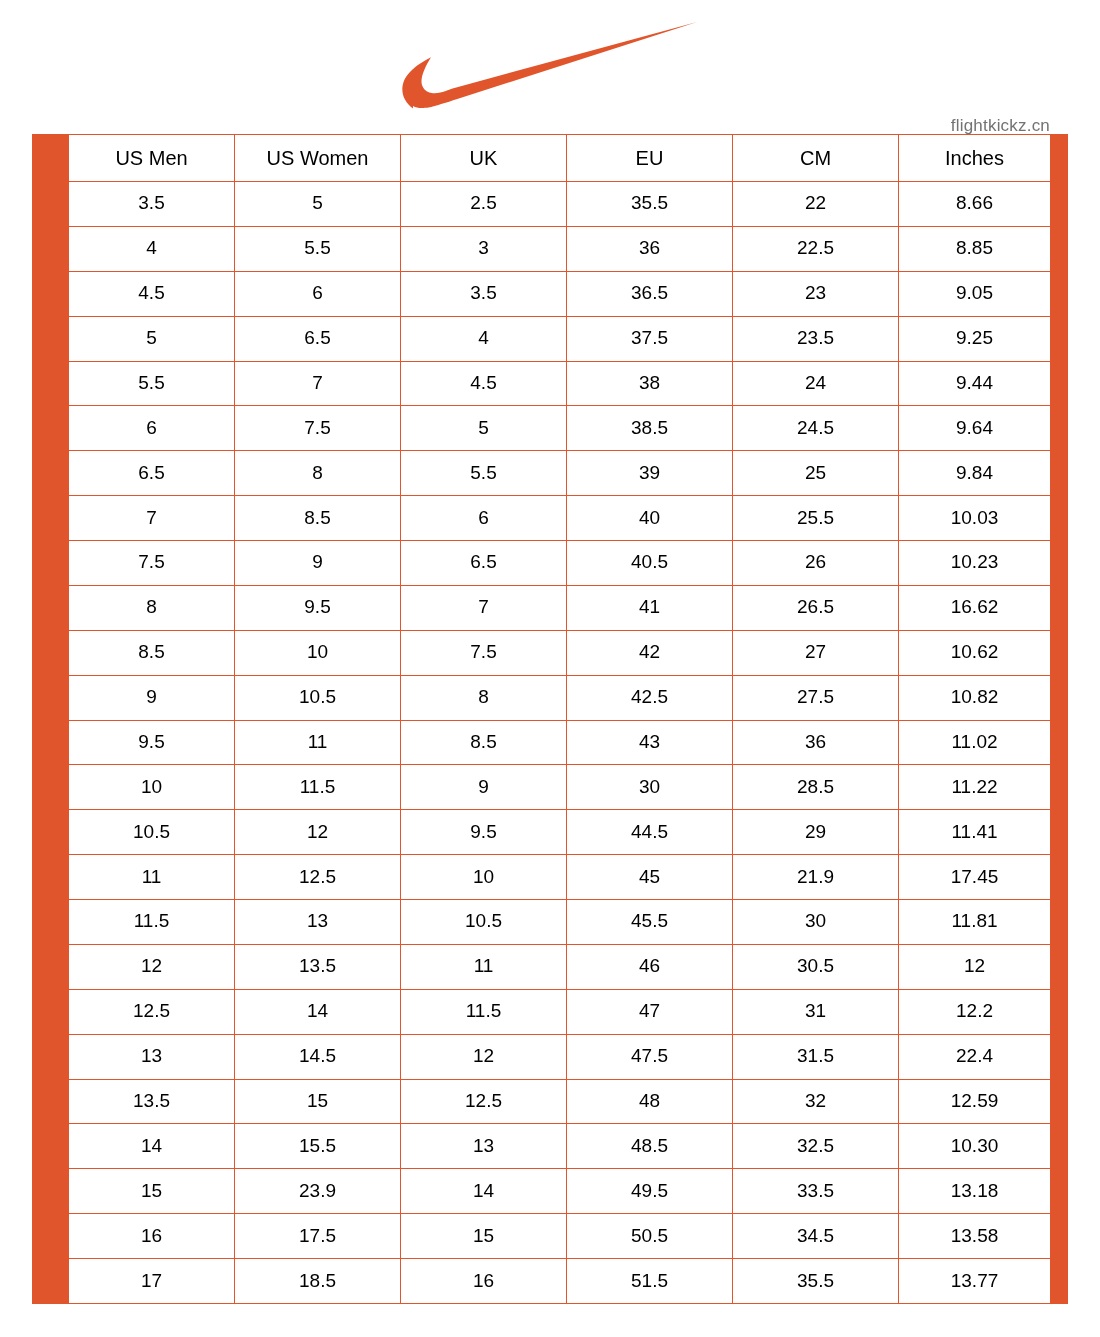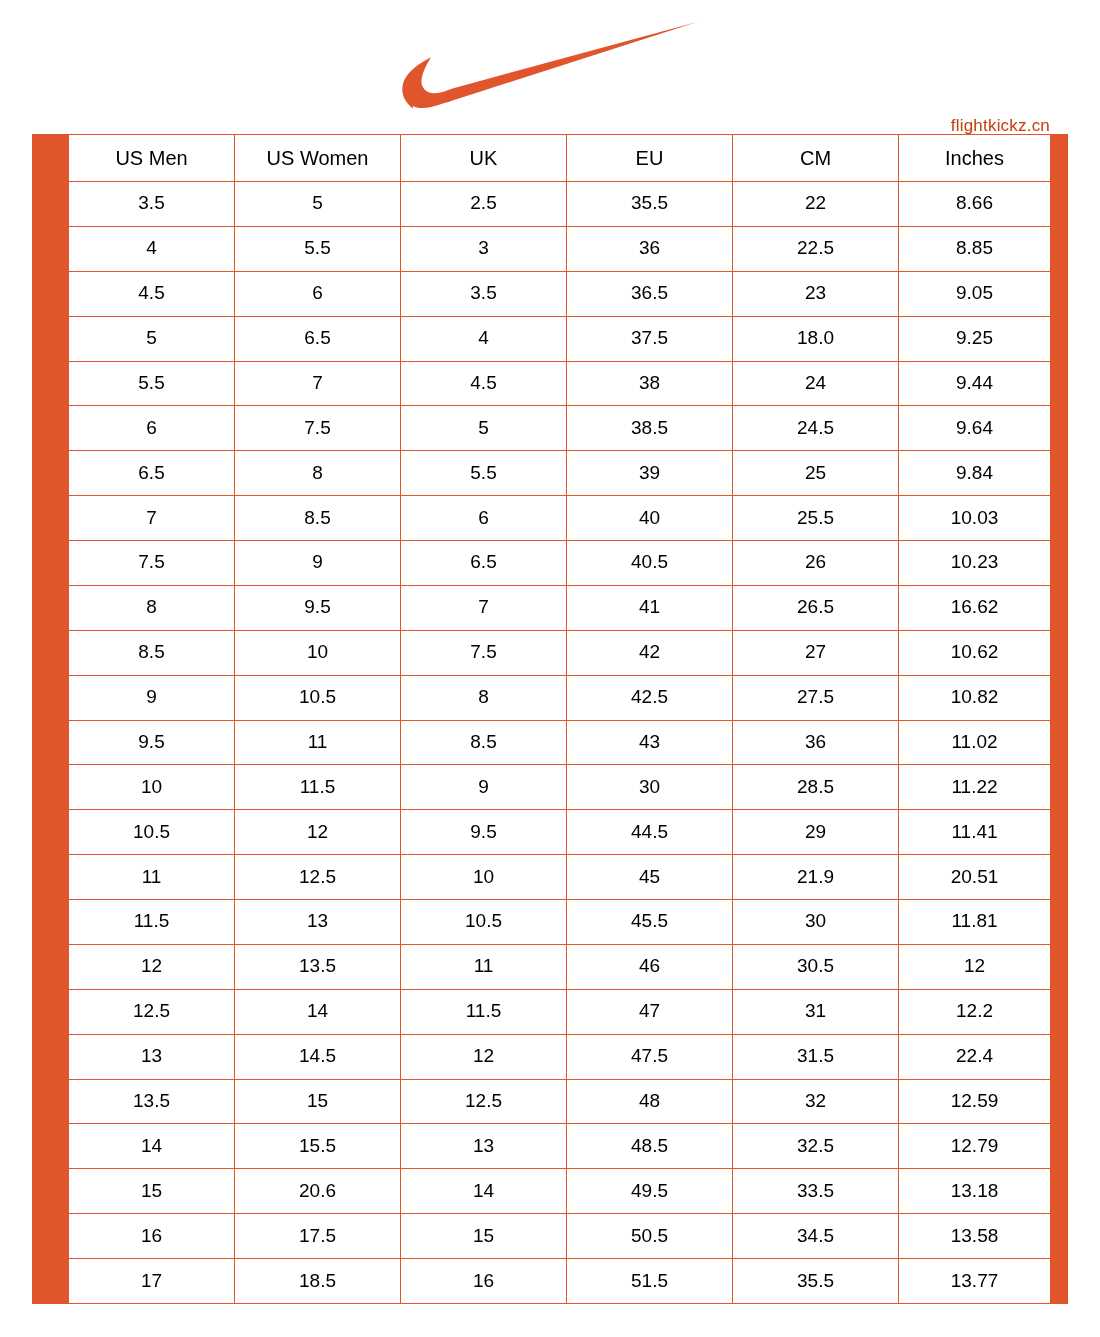--- a/index.html
+++ b/index.html
@@ -34,21 +34,21 @@
   .logo-wrap svg {
     display: block;
   }
   
   .site-credit {
     position: absolute;
     top: 116px;
     right: 50px;
     font-size: 17px;
     letter-spacing: 0.2px;
-    color: #c2410c;
+    color: #737373;
   }
   
   .table-frame {
     position: absolute;
     left: 32px;
     top: 134px;
     width: 1036px;
     height: 1170px;
     background: #e0552b;
     box-sizing: border-box;
@@ -144,21 +144,21 @@
             <td>3.5</td>
             <td>36.5</td>
             <td>23</td>
             <td>9.05</td>
           </tr>
           <tr>
             <td>5</td>
             <td>6.5</td>
             <td>4</td>
             <td>37.5</td>
-            <td>18.0</td>
+            <td>23.5</td>
             <td>9.25</td>
           </tr>
           <tr>
             <td>5.5</td>
             <td>7</td>
             <td>4.5</td>
             <td>38</td>
             <td>24</td>
             <td>9.44</td>
           </tr>
@@ -241,21 +241,21 @@
             <td>44.5</td>
             <td>29</td>
             <td>11.41</td>
           </tr>
           <tr>
             <td>11</td>
             <td>12.5</td>
             <td>10</td>
             <td>45</td>
             <td>21.9</td>
-            <td>20.51</td>
+            <td>17.45</td>
           </tr>
           <tr>
             <td>11.5</td>
             <td>13</td>
             <td>10.5</td>
             <td>45.5</td>
             <td>30</td>
             <td>11.81</td>
           </tr>
           <tr>
@@ -289,25 +289,25 @@
             <td>48</td>
             <td>32</td>
             <td>12.59</td>
           </tr>
           <tr>
             <td>14</td>
             <td>15.5</td>
             <td>13</td>
             <td>48.5</td>
             <td>32.5</td>
-            <td>12.79</td>
+            <td>10.30</td>
           </tr>
           <tr>
             <td>15</td>
-            <td>20.6</td>
+            <td>23.9</td>
             <td>14</td>
             <td>49.5</td>
             <td>33.5</td>
             <td>13.18</td>
           </tr>
           <tr>
             <td>16</td>
             <td>17.5</td>
             <td>15</td>
             <td>50.5</td>

